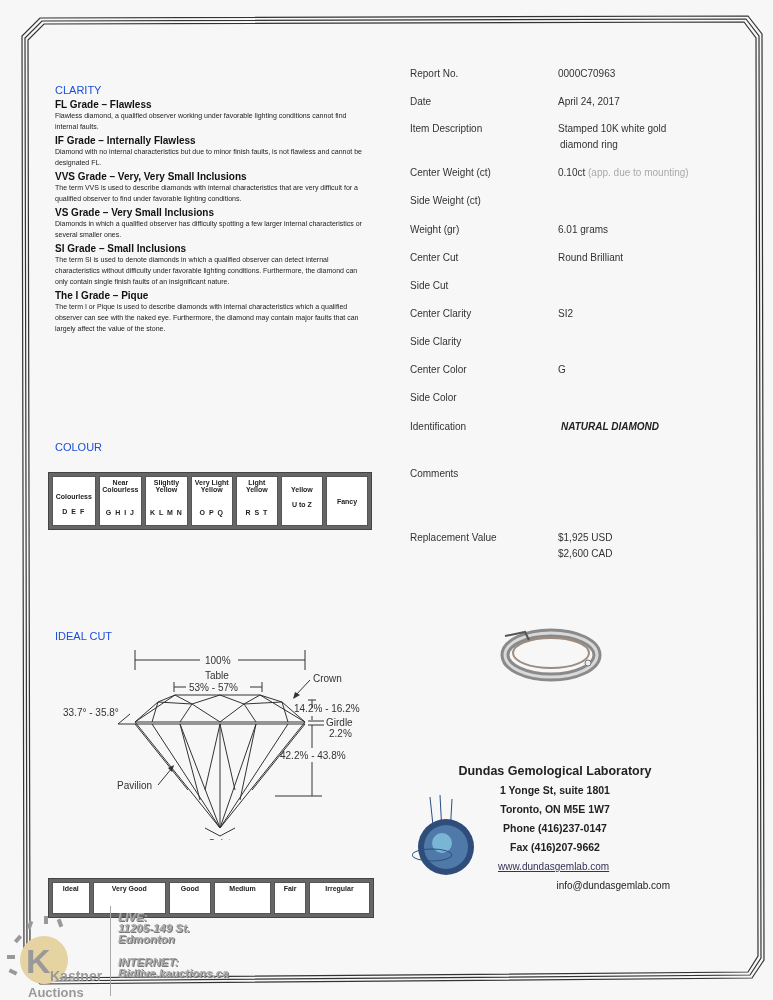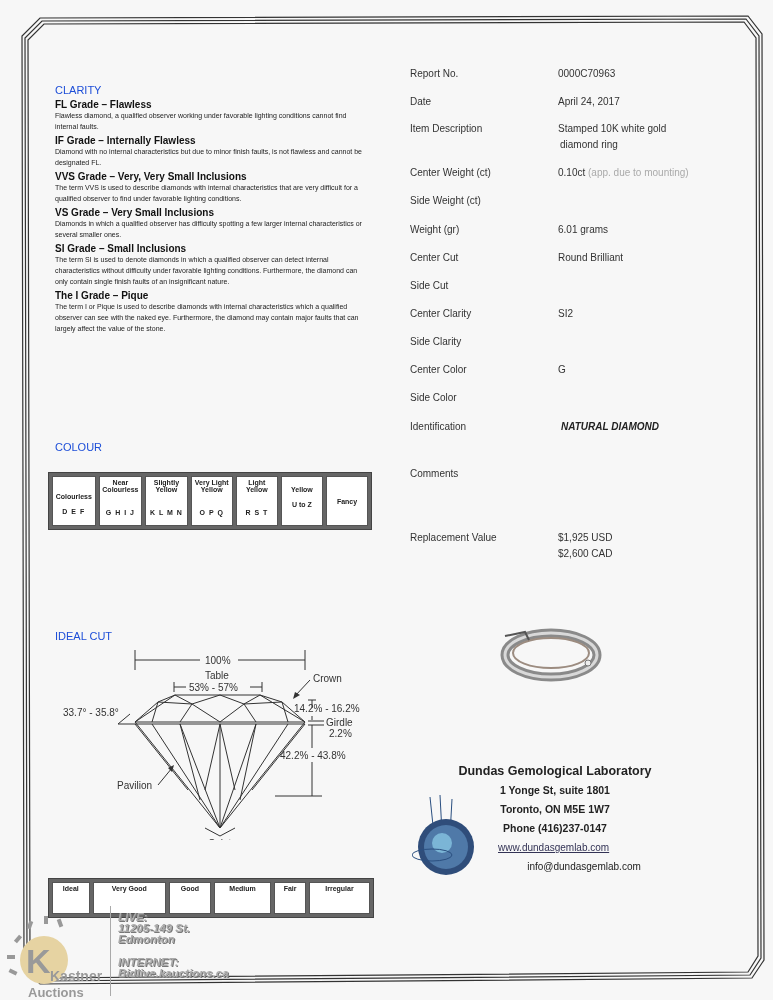--- a/index.html
+++ b/index.html
@@ -262,22 +262,23 @@
   <circle cx="34" cy="52" r="22" fill="#4f79a8"></circle>
   <circle cx="30" cy="48" r="10" fill="#7bb5d6"></circle>
   <ellipse cx="20" cy="60" rx="20" ry="6" fill="none" stroke="#2a4f80" stroke-width="1"></ellipse>
 </svg>
 
 <div class="abs lab">
   <div class="name">Dundas Gemological Laboratory</div>
   <div>1 Yonge St, suite 1801</div>
   <div>Toronto, ON M5E 1W7</div>
   <div>Phone (416)237-0147</div>
+  <div>Fax (416)207-9662</div>
   <div class="web" style="text-align:left; padding-left:58px">www.dundasgemlab.com</div>
-  <div class="mail" style="text-align:center; padding-left:58px">info@dundasgemlab.com</div>
+  <div class="mail" style="text-align:right; padding-left:58px">info@dundasgemlab.com</div>
 </div>
 
 <svg class="abs" style="left:4px; top:915px;" width="110" height="85" viewBox="0 0 110 85">
   <g fill="#999">
     <rect x="10" y="22" width="8" height="4" transform="rotate(-50 14 24)"></rect>
     <rect x="22" y="8" width="8" height="4" transform="rotate(-70 26 10)"></rect>
     <rect x="38" y="3" width="8" height="4" transform="rotate(-90 42 5)"></rect>
     <rect x="52" y="6" width="8" height="4" transform="rotate(-110 56 8)"></rect>
     <rect x="3" y="40" width="8" height="4"></rect>
     <rect x="5" y="55" width="8" height="4" transform="rotate(25 9 57)"></rect>

